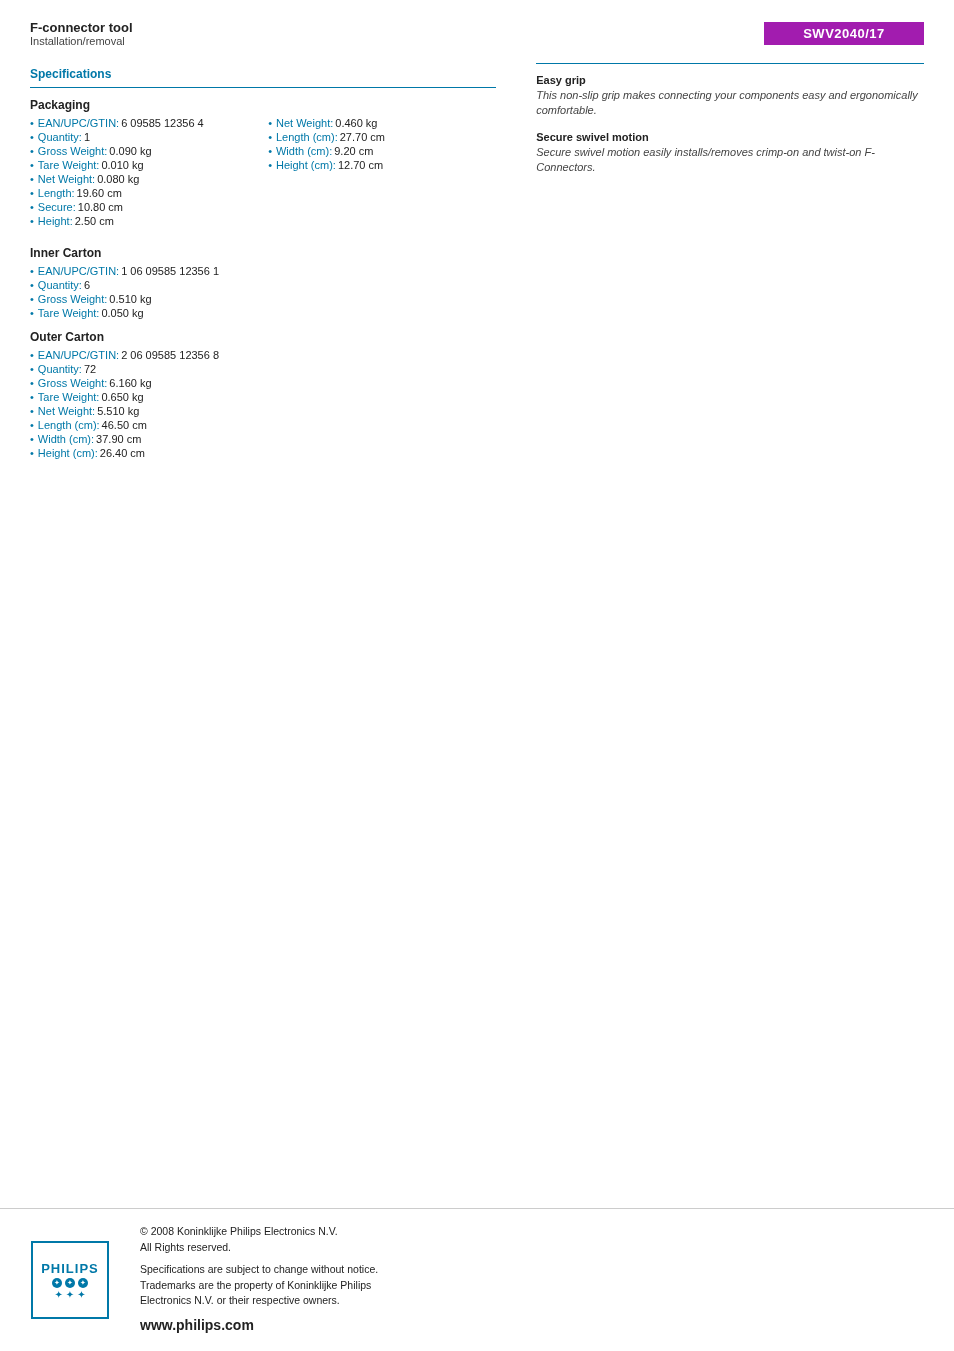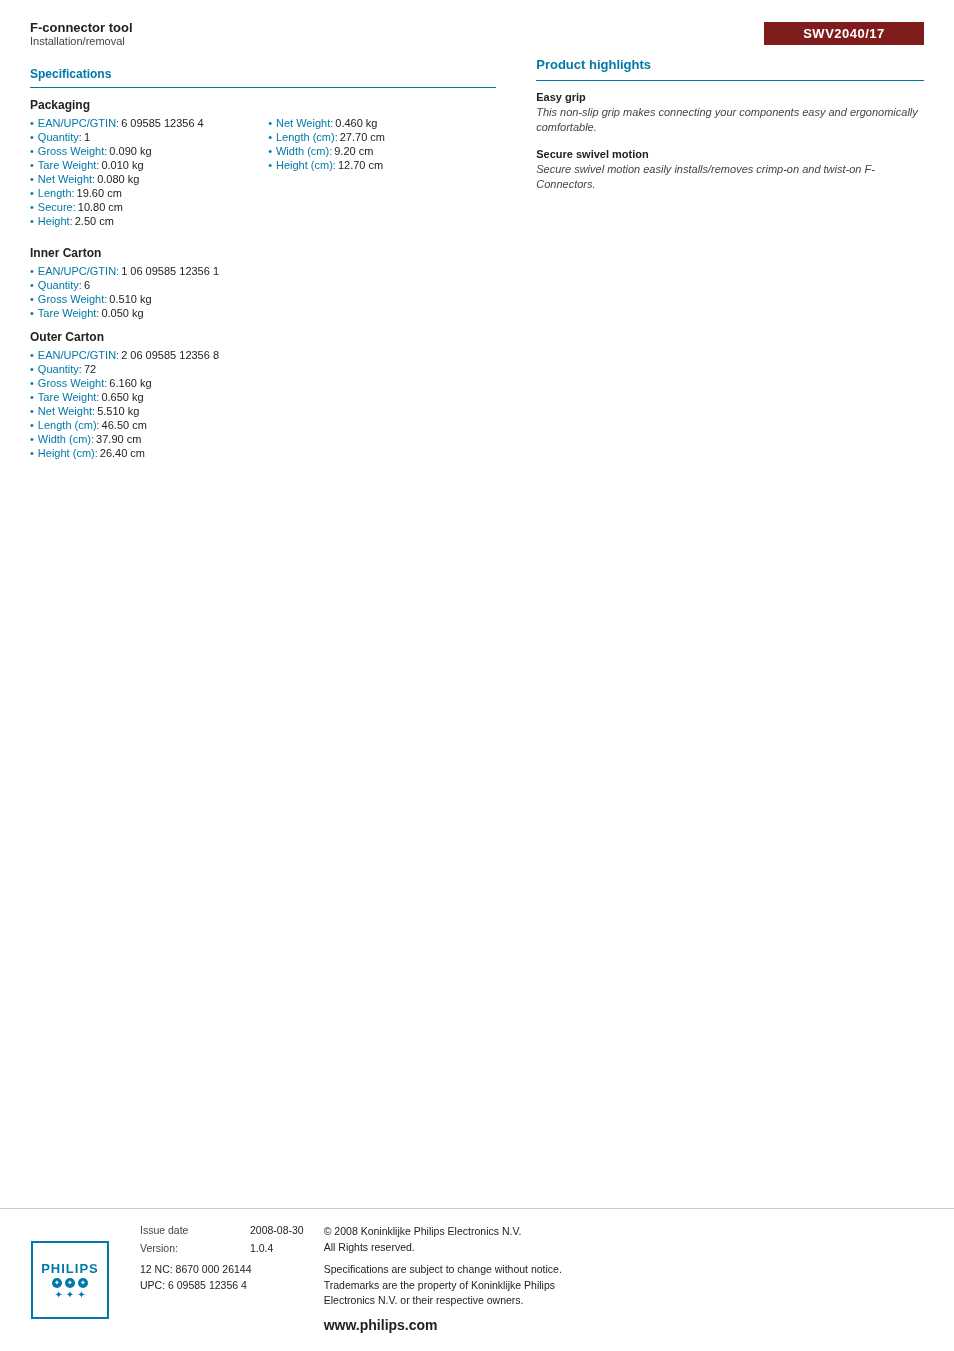--- a/index.html
+++ b/index.html
@@ -38,21 +38,21 @@
       font-weight: bold;
       color: #222;
     }
 
     .product-subtitle {
       font-size: 11px;
       color: #444;
     }
 
     .product-id-box {
-      background: #7f1d1d;
+      background: #a21caf;
       color: #fff;
       padding: 4px 4px;
       font-size: 13px;
       font-weight: bold;
       letter-spacing: 0.5px;
       min-width: 160px;
       text-align: center;
     }
 
     
@@ -424,21 +424,20 @@
             <li>
                 <span class="spec-label">Height (cm):</span>
                 <span class="spec-value">26.40 cm</span>
               </li>
           </ul>
         </div>
       </div>
     </div>
 
     <div class="right-column">
-      <div class="product-highlights-heading">Product highlights</div>
       <hr class="right-column-divider">
 
       <div class="highlight-item">
         <div class="highlight-title">Easy grip</div>
         <div class="highlight-desc">This non-slip grip makes connecting your components easy and ergonomically comfortable.</div>
       </div>
 
       <div class="highlight-item">
         <div class="highlight-title">Secure swivel motion</div>
         <div class="highlight-desc">Secure swivel motion easily installs/removes crimp-on and twist-on F-Connectors.</div>
@@ -465,34 +464,20 @@
         </div>
         <div class="logo-stars">
           <span class="logo-star">✦</span>
           <span class="logo-star">✦</span>
           <span class="logo-star">✦</span>
         </div>
       </div>
     </div>
 
     <div class="footer-info">
-      <div class="footer-left-info">
-        <div class="footer-meta-row">
-          <span class="footer-meta-label">Issue date</span>
-          <span class="footer-meta-value">2008-08-30</span>
-        </div>
-        <div class="footer-meta-row">
-          <span class="footer-meta-label">Version:</span>
-          <span class="footer-meta-value">1.0.4</span>
-        </div>
-        <div class="footer-nc">
-          <div>12 NC: 8670 000 26144</div>
-          <div>UPC: 6 09585 12356 4</div>
-        </div>
-      </div>
 
       <div class="footer-right-info">
         <div class="copyright">
           © 2008 Koninklijke Philips Electronics N.V.<br>All Rights reserved.
         </div>
         <div class="specs-note">
           Specifications are subject to change without notice.<br>
           Trademarks are the property of Koninklijke Philips<br>
           Electronics N.V. or their respective owners.
         </div>

